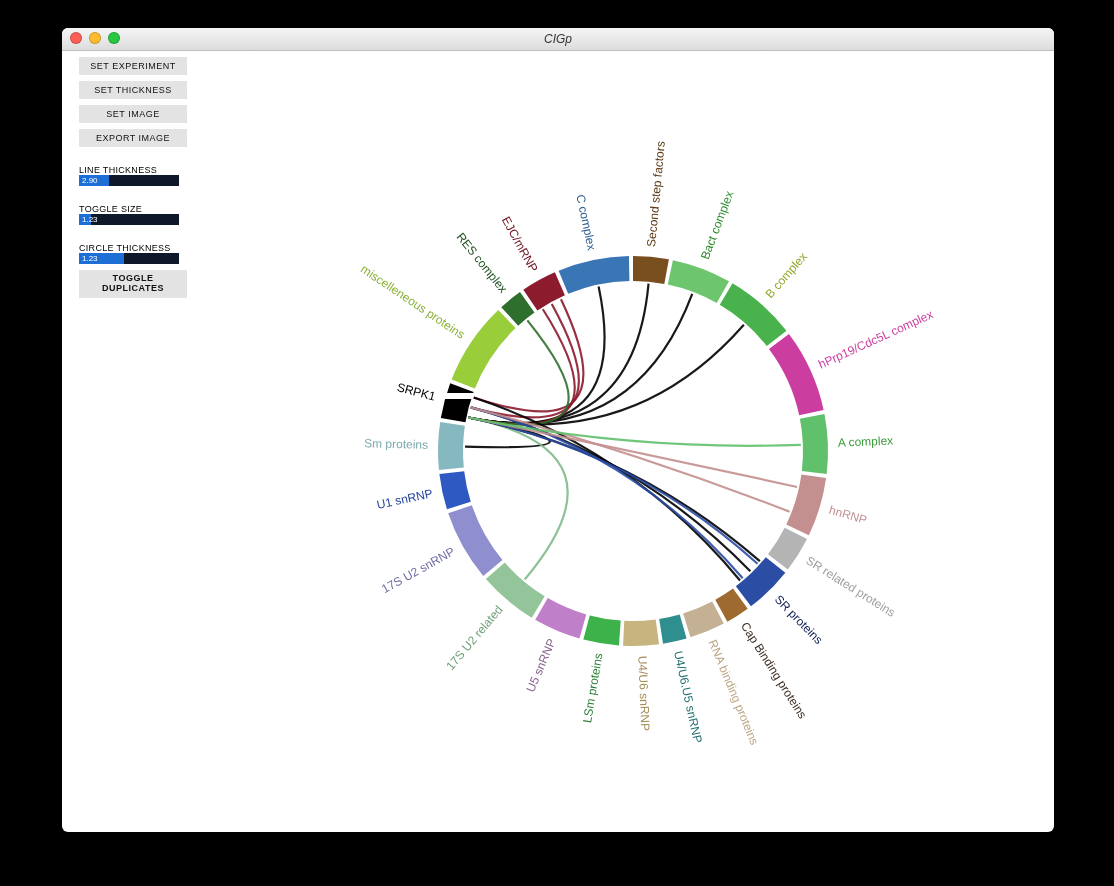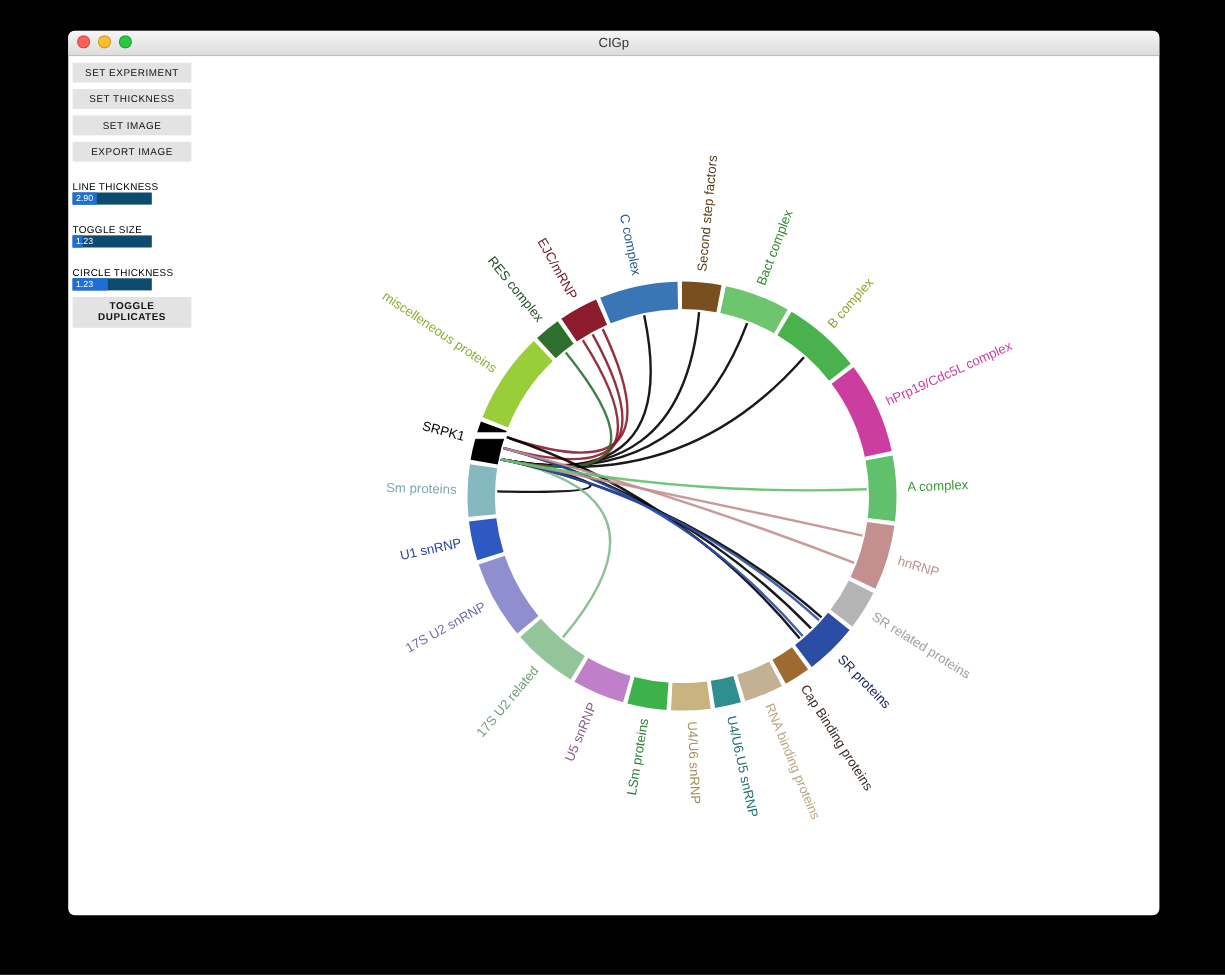--- a/index.html
+++ b/index.html
@@ -25,39 +25,40 @@
   .titlebar {
     height: 22px;
     background: linear-gradient(#f6f6f6, #dcdcdc);
     border-bottom: 1px solid #bfbfbf;
     position: relative;
     display: flex;
     align-items: center;
     justify-content: center;
     font-size: 12px;
     color: #333;
+    font-style: italic;
   }
   .traffic {
     position: absolute;
     left: 8px; top: 4px;
     display: flex; gap: 7px;
   }
   .traffic span {
     width: 12px; height: 12px; border-radius: 50%;
     border: 1px solid rgba(0,0,0,.2);
     box-sizing: border-box;
   }
   .traffic .close { background: #ff5f57; }
   .traffic .min   { background: #ffbd2e; }
   .traffic .max   { background: #28c940; }
 
   .content { display: flex; height: calc(100% - 22px); }
   .sidebar {
     width: 108px;
-    padding: 6px 6px 0 4px;
+    padding: 6px 6px 0 17px;
     display: flex;
     flex-direction: column;
     gap: 6px;
   }
   .btn {
     background: #e3e3e3;
     border: none;
     font-size: 9px;
     letter-spacing: .5px;
     padding: 4px 2px;
@@ -67,23 +68,23 @@
     color: #111;
   }
   .ctrl-label {
     font-size: 9px;
     letter-spacing: .3px;
     color: #000;
     margin-top: 12px;
   }
   .slider-wrap {
     position: relative;
-    width: 72px;
+    width: 100px;
     height: 11px;
-    background: #0c4a6e;
+    background: #0f172a;
   }
   .slider-fill {
     position: absolute;
     left: 0; top: 0; bottom: 0;
     background: #1d6fd6;
   }
   .slider-val {
     position: absolute;
     left: 3px; top: 0;
     font-size: 8px;

